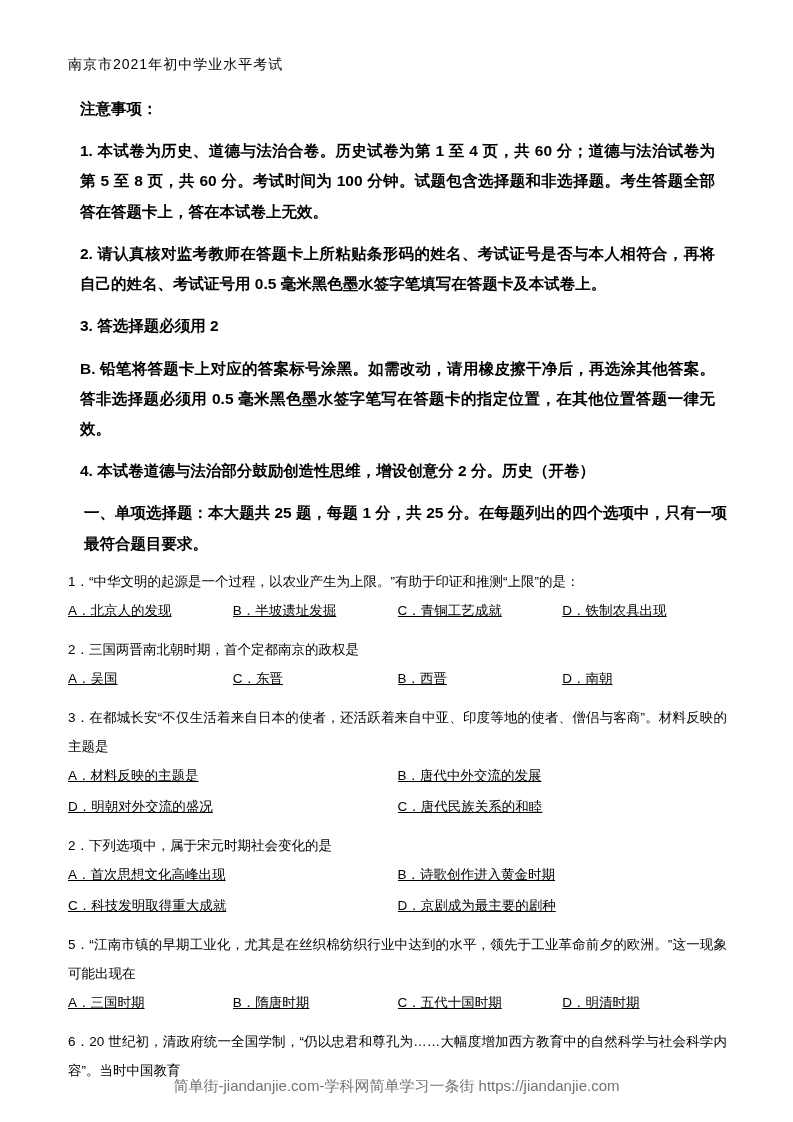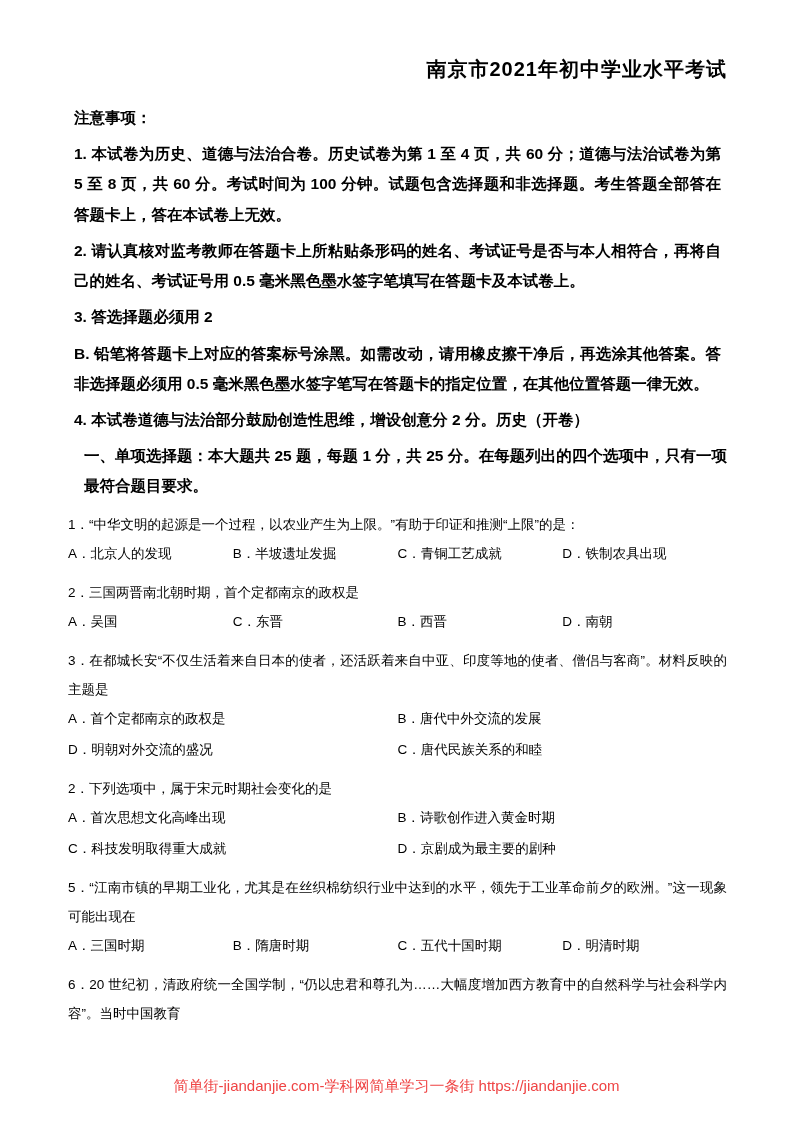--- a/index.html
+++ b/index.html
@@ -8,31 +8,31 @@
     width: 793px;
     height: 1122px;
     background: #ffffff;
     color: #000000;
     font-family: "Liberation Sans", "DejaVu Sans", sans-serif;
     position: relative;
     overflow: hidden;
     padding: 56px 66px 0 68px;
   }
   .title {
-    text-align: right;
-    font-size: 20px;
-    font-weight: bold;
+    text-align: left;
+    font-size: 14px;
+    font-weight: normal;
     margin: 0 0 20px 0;
     letter-spacing: 1px;
   }
   .notice p {
     font-size: 15.5px;
     font-weight: bold;
     line-height: 1.95;
-    margin: 6px;
+    margin: 12px;
     text-align: justify;
   }
   .section-header {
     font-size: 15.5px;
     font-weight: bold;
     line-height: 1.95;
     margin: 4px 0 8px 16px;
     text-align: justify;
   }
   .question { margin: 4px 0 10px 0; }
@@ -41,20 +41,21 @@
     font-weight: normal;
     line-height: 2.15;
     margin: 0;
     text-align: justify;
   }
   .options {
     display: grid;
     font-size: 13.5px;
     line-height: 2.15;
     margin: 0;
+    text-decoration: underline;
   }
   .options.row4 { grid-template-columns: repeat(4, 1fr); }
   .options.grid2 { grid-template-columns: repeat(2, 1fr); row-gap: 2px; }
   .option { white-space: nowrap; overflow: hidden; }
   .footer {
     position: absolute;
     left: 0;
     right: 0;
     bottom: 26px;
     text-align: center;
@@ -97,21 +98,21 @@
         <span class="option">A．吴国</span>
         <span class="option">C．东晋</span>
         <span class="option">B．西晋</span>
         <span class="option">D．南朝</span>
       </div>
   </div>
 
   <div class="question">
     <p class="stem">3．在都城长安“不仅生活着来自日本的使者，还活跃着来自中亚、印度等地的使者、僧侣与客商”。材料反映的主题是</p>
     <div class="options grid2">
-        <span class="option">A．首个定都南京的政权是</span>
+        <span class="option">A．材料反映的主题是</span>
         <span class="option">B．唐代中外交流的发展</span>
         <span class="option">D．明朝对外交流的盛况</span>
         <span class="option">C．唐代民族关系的和睦</span>
       </div>
   </div>
 
   <div class="question">
     <p class="stem">2．下列选项中，属于宋元时期社会变化的是</p>
     <div class="options grid2">
         <span class="option">A．首次思想文化高峰出现</span>
@@ -130,13 +131,13 @@
         <span class="option">D．明清时期</span>
       </div>
   </div>
 
   <div class="question">
     <p class="stem">6．20 世纪初，清政府统一全国学制，“仍以忠君和尊孔为……大幅度增加西方教育中的自然科学与社会科学内容”。当时中国教育</p>
 
   </div>
 </div>
 
-<a class="footer" style="color: #ef4444;">简单街-jiandanjie.com-学科网简单学习一条街 https://jiandanjie.com</a>
+<a class="footer" style="color: #737373;">简单街-jiandanjie.com-学科网简单学习一条街 https://jiandanjie.com</a>
 
 </body></html>

